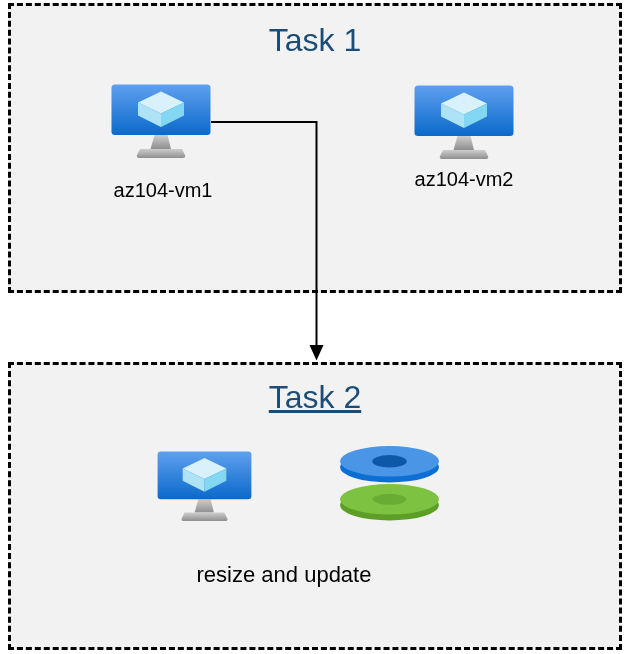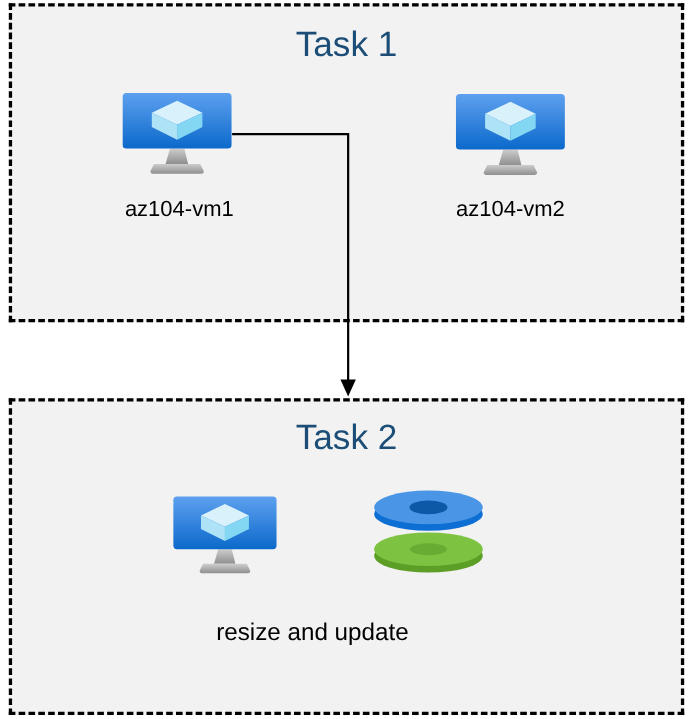--- a/index.html
+++ b/index.html
@@ -25,37 +25,37 @@
     position: absolute;
     left: 8px;
     width: 614px;
     text-align: center;
     font-size: 32px;
     line-height: 36px;
     color: #1c4d77;
     white-space: nowrap;
   }
   .box-title.t1 { top: 22px; }
-  .box-title.t2 { top: 379px; }
+  .box-title.t2 { top: 379px; text-decoration: underline; }
   .icon { position: absolute; }
   .icon.vm1     { left: 111px; top: 84px;  width: 100px; height: 76px; }
   .icon.vm2     { left: 414px; top: 85px;  width: 100px; height: 76px; }
   .icon.vm3     { left: 157px; top: 451px; width: 95px;  height: 72px; }
   .icon.disks   { left: 338px; top: 445px; width: 103px; height: 77px; }
   .vm-label {
     position: absolute;
     width: 200px;
     text-align: center;
     font-size: 20px;
     line-height: 35px;
     color: #000000;
     white-space: nowrap;
   }
   .vm-label.l1 { left: 63px;  top: 173px; }
-  .vm-label.l2 { left: 364px; top: 173px; }
+  .vm-label.l2 { left: 364px; top: 162px; }
   .caption {
     position: absolute;
     left: 134px;
     top: 557px;
     width: 300px;
     text-align: center;
     font-size: 22px;
     line-height: 35px;
     color: #000000;
     white-space: nowrap;

